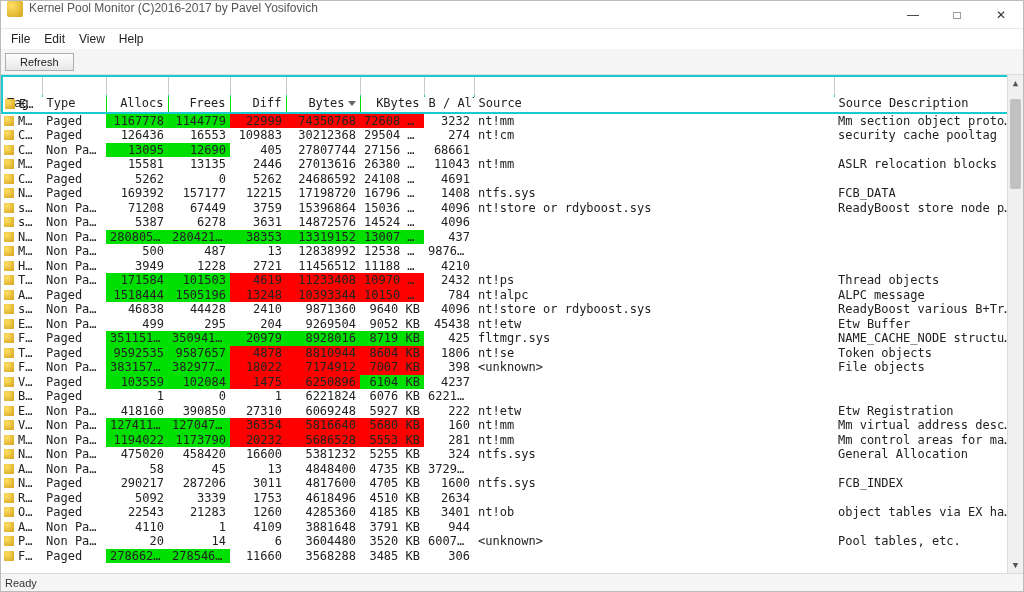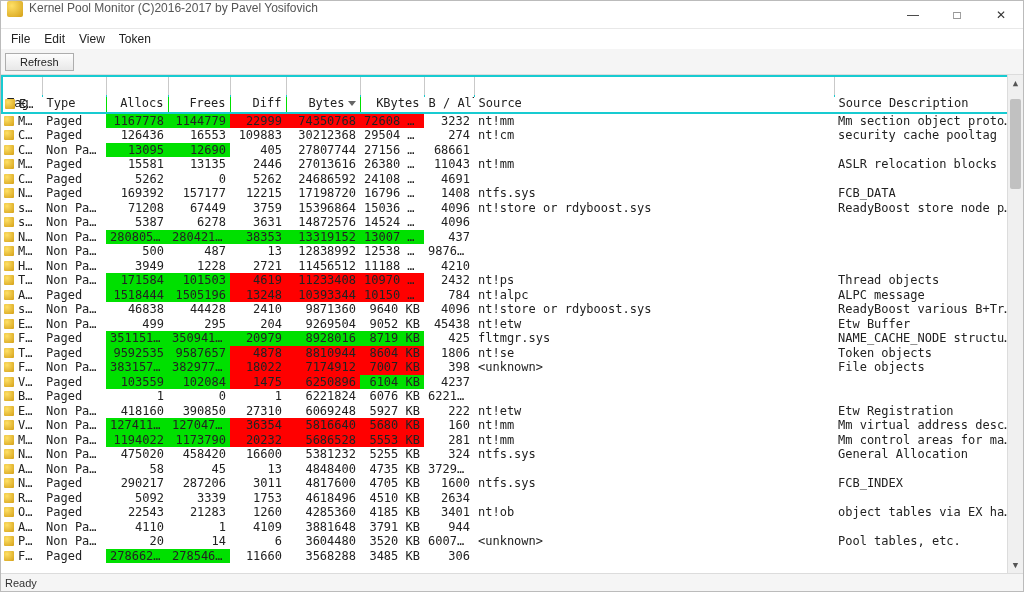--- a/index.html
+++ b/index.html
@@ -112,21 +112,21 @@
     <div class="win-btn">—</div>
     <div class="win-btn">□</div>
     <div class="win-btn close">✕</div>
   </div>
 </div>
 
 <div class="menubar">
   <div class="menu-item">File</div>
   <div class="menu-item">Edit</div>
   <div class="menu-item">View</div>
-  <div class="menu-item">Token</div>
+  <div class="menu-item">Help</div>
 </div>
 
 <div class="toolbar">
   <button class="refresh-btn">Refresh</button>
 </div>
 
 <div class="grid">
   <table>
     <colgroup>
       <col style="width:40px">

